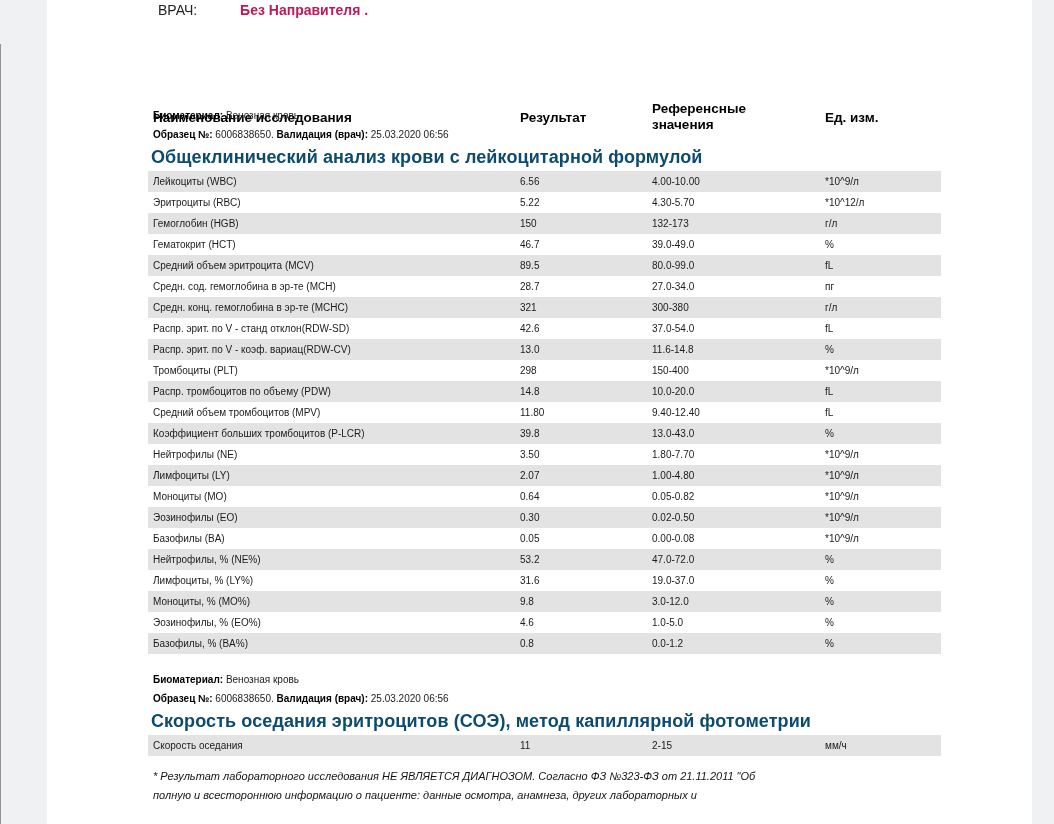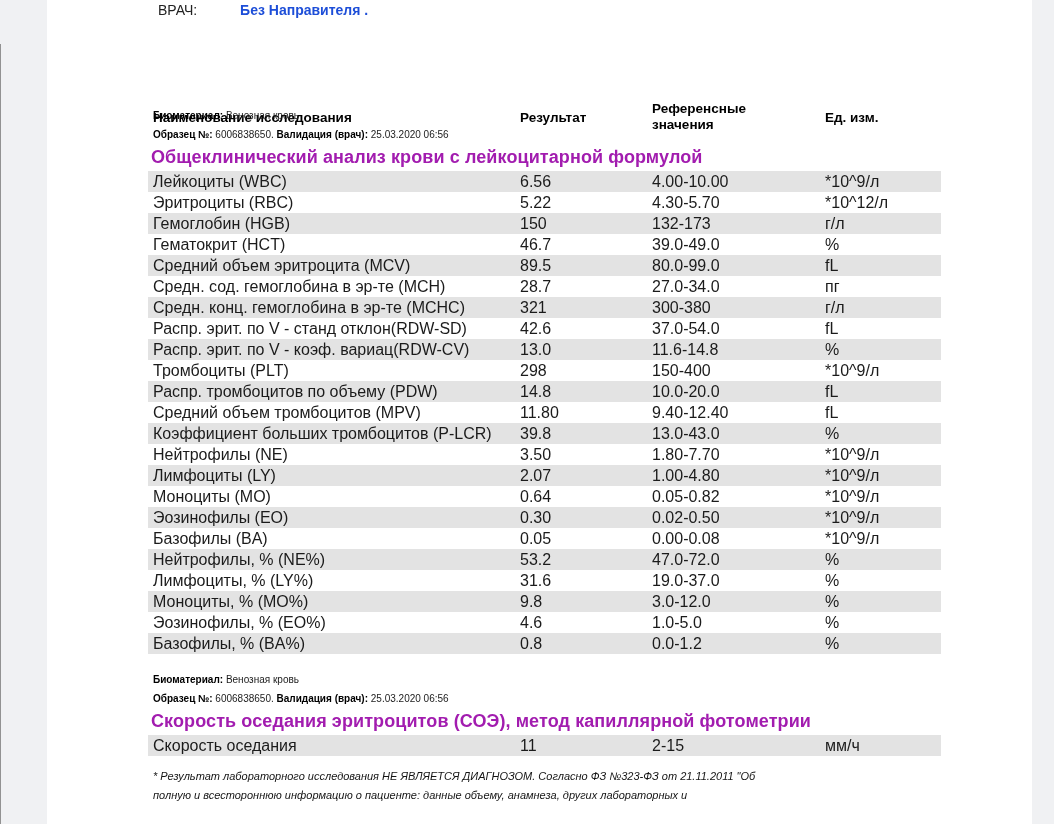--- a/index.html
+++ b/index.html
@@ -7,42 +7,42 @@
     width:1054px; height:824px; position:relative; overflow:hidden;
     background:#ffffff; color:#1b1b1b;
     font-family:"Liberation Sans", sans-serif;
   }
   .panel-left  { position:absolute; left:0; top:0; width:47px;  height:824px; background:#f0f1f3; }
   .panel-right { position:absolute; left:1032px; top:0; width:22px; height:824px; background:#f0f1f3; }
   .edge-line   { position:absolute; left:0; top:44px; width:1px; height:780px; background:#929292; }
   .page { position:absolute; left:47px; top:0; width:985px; height:824px; background:#ffffff; }
 
   .doctor { position:absolute; left:111px; top:2px; font-size:14px; color:#222; }
-  .doctor b { color:#1d4ed8;padding-left:39px; }
+  .doctor b { color:#be185d;padding-left:39px; }
 
   .headers {
     position:absolute; left:101px; top:54px; width:793px; height:38px;
     display:flex; align-items:center; font-weight:bold; font-size:13.5px; color:#000;margin-top:44px;
   }
   .h-name   { width:372px; padding-left:5px; box-sizing:border-box; }
   .h-result { width:132px; }
   .h-ref    { width:173px; }
   .h-ref span { display:inline-block; width:104px; line-height:16px; }
   .h-unit   { flex:1; }
 
   .sections { position:absolute; left:101px; top:106px; width:793px; }
   .section + .section { margin-top:16px; }
   .bio-line { font-size:10px; line-height:19px; padding-left:5px; color:#1b1b1b; }
   .bio-line b { color:#000; }
   .section-title {
     font-size:18px; font-weight:bold; line-height:24px; padding-left:3px;
-    margin-top:1px; color:#a21caf; letter-spacing:0.1px;
+    margin-top:1px; color:#0c4a6e; letter-spacing:0.1px;
   }
   .rows { margin-top:2px; }
-  .row { display:flex; height:21px; line-height:21px; font-size:16px; }
+  .row { display:flex; height:21px; line-height:21px; font-size:10px; }
   .row.stripe { background:#e3e3e3; }
   .c-name   { width:372px; padding-left:5px; box-sizing:border-box; overflow:hidden; white-space:nowrap; }
   .c-result { width:132px; }
   .c-reference { width:173px; }
   .c-unit   { flex:1; }
 
   .footer {
     position:absolute; left:101px; top:767px; width:802px; padding-left:5px;
     font-style:italic; font-size:11px; line-height:19px; color:#141414;
   }
@@ -241,15 +241,15 @@
             <div class="c-result">11</div>
             <div class="c-reference">2-15</div>
             <div class="c-unit">мм/ч</div>
           </div>
         </div>
   </div>
 </div>
 
   <div class="footer">
     <div>* Результат лабораторного исследования НЕ ЯВЛЯЕТСЯ ДИАГНОЗОМ. Согласно ФЗ №323-ФЗ от 21.11.2011 "Об</div>
-    <div>полную и всестороннюю информацию о пациенте: данные объему, анамнеза, других лабораторных и</div>
+    <div>полную и всестороннюю информацию о пациенте: данные осмотра, анамнеза, других лабораторных и</div>
   </div>
 </div>
 
 </body></html>

